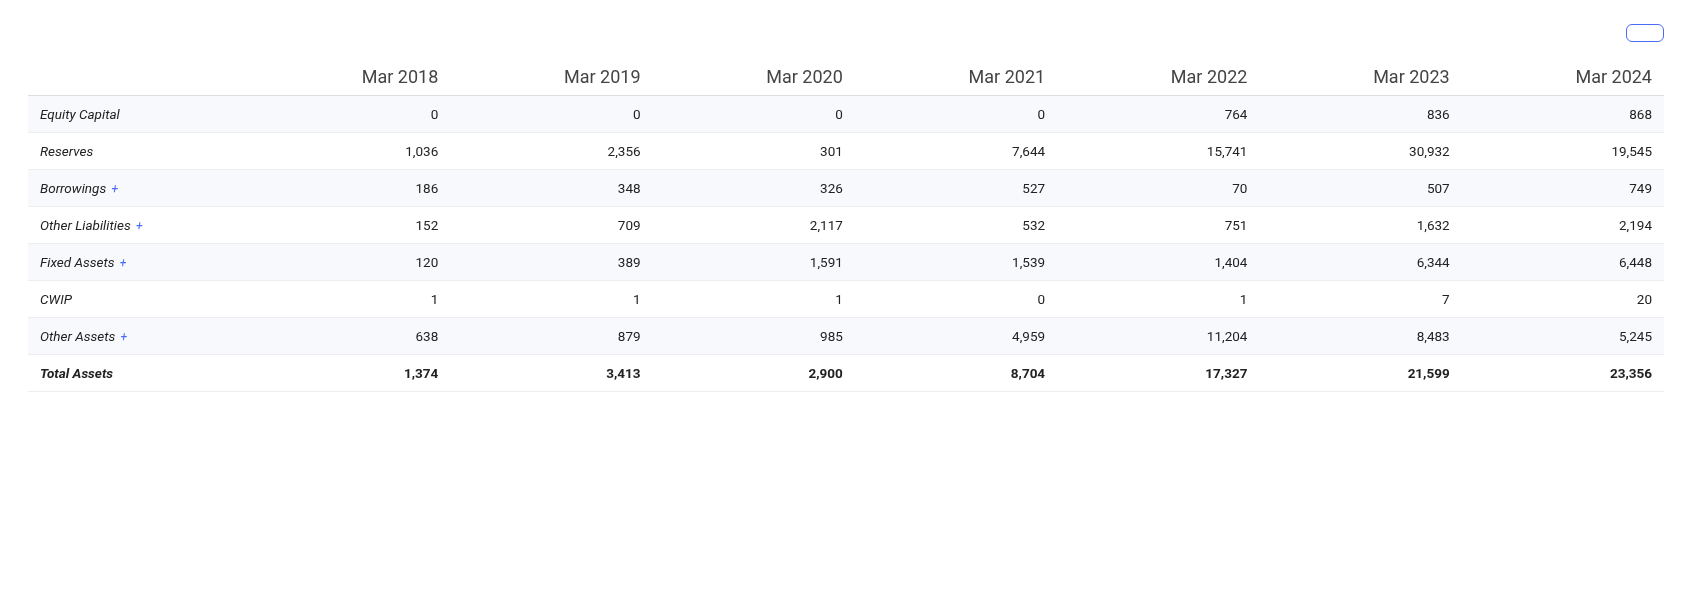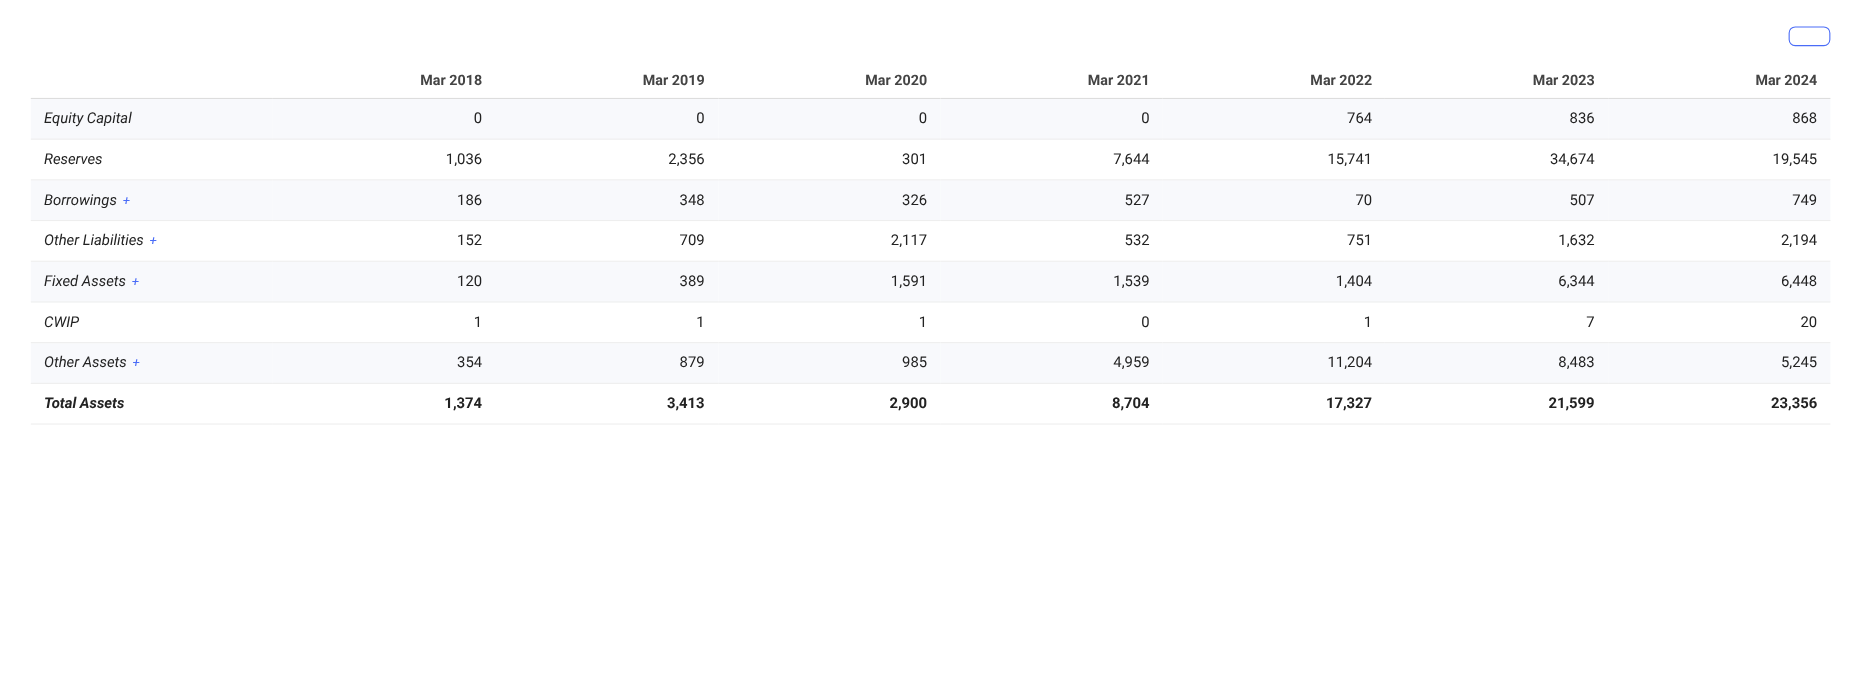--- a/index.html
+++ b/index.html
@@ -48,25 +48,25 @@
     }
     .balance-table {
       width: 100%;
       border-collapse: collapse;
       font-size: 13.5px;
     }
     .balance-table thead tr {
       border-bottom: 1.5px solid #ddd;
     }
     .balance-table thead th {
-      font-weight: 700;
+      font-weight: 400;
       color: #444;
       text-align: right;
       padding: 8px 12px;
-      font-size: 13px;
+      font-size: 18px;
     }
     .balance-table thead th:first-child {
       text-align: left;
       width: 220px;
     }
     .balance-table tbody tr {
       border-bottom: 1px solid #eee;
     }
     .balance-table tbody tr:nth-child(odd) {
       background: #f8f9fc;
@@ -133,21 +133,21 @@
         <td>836</td>
         <td>868</td>
       </tr>
       <tr>
         <td>Reserves</td>
         <td>1,036</td>
         <td>2,356</td>
         <td>301</td>
         <td>7,644</td>
         <td>15,741</td>
-        <td>34,674</td>
+        <td>30,932</td>
         <td>19,545</td>
       </tr>
       <tr>
         <td>Borrowings <span class="plus-link">+</span></td>
         <td>186</td>
         <td>348</td>
         <td>326</td>
         <td>527</td>
         <td>70</td>
         <td>507</td>
@@ -178,21 +178,21 @@
         <td>1</td>
         <td>1</td>
         <td>1</td>
         <td>0</td>
         <td>1</td>
         <td>7</td>
         <td>20</td>
       </tr>
       <tr>
         <td>Other Assets <span class="plus-link">+</span></td>
-        <td>354</td>
+        <td>638</td>
         <td>879</td>
         <td>985</td>
         <td>4,959</td>
         <td>11,204</td>
         <td>8,483</td>
         <td>5,245</td>
       </tr>
       <tr class="bold-row">
         <td>Total Assets</td>
         <td>1,374</td>

